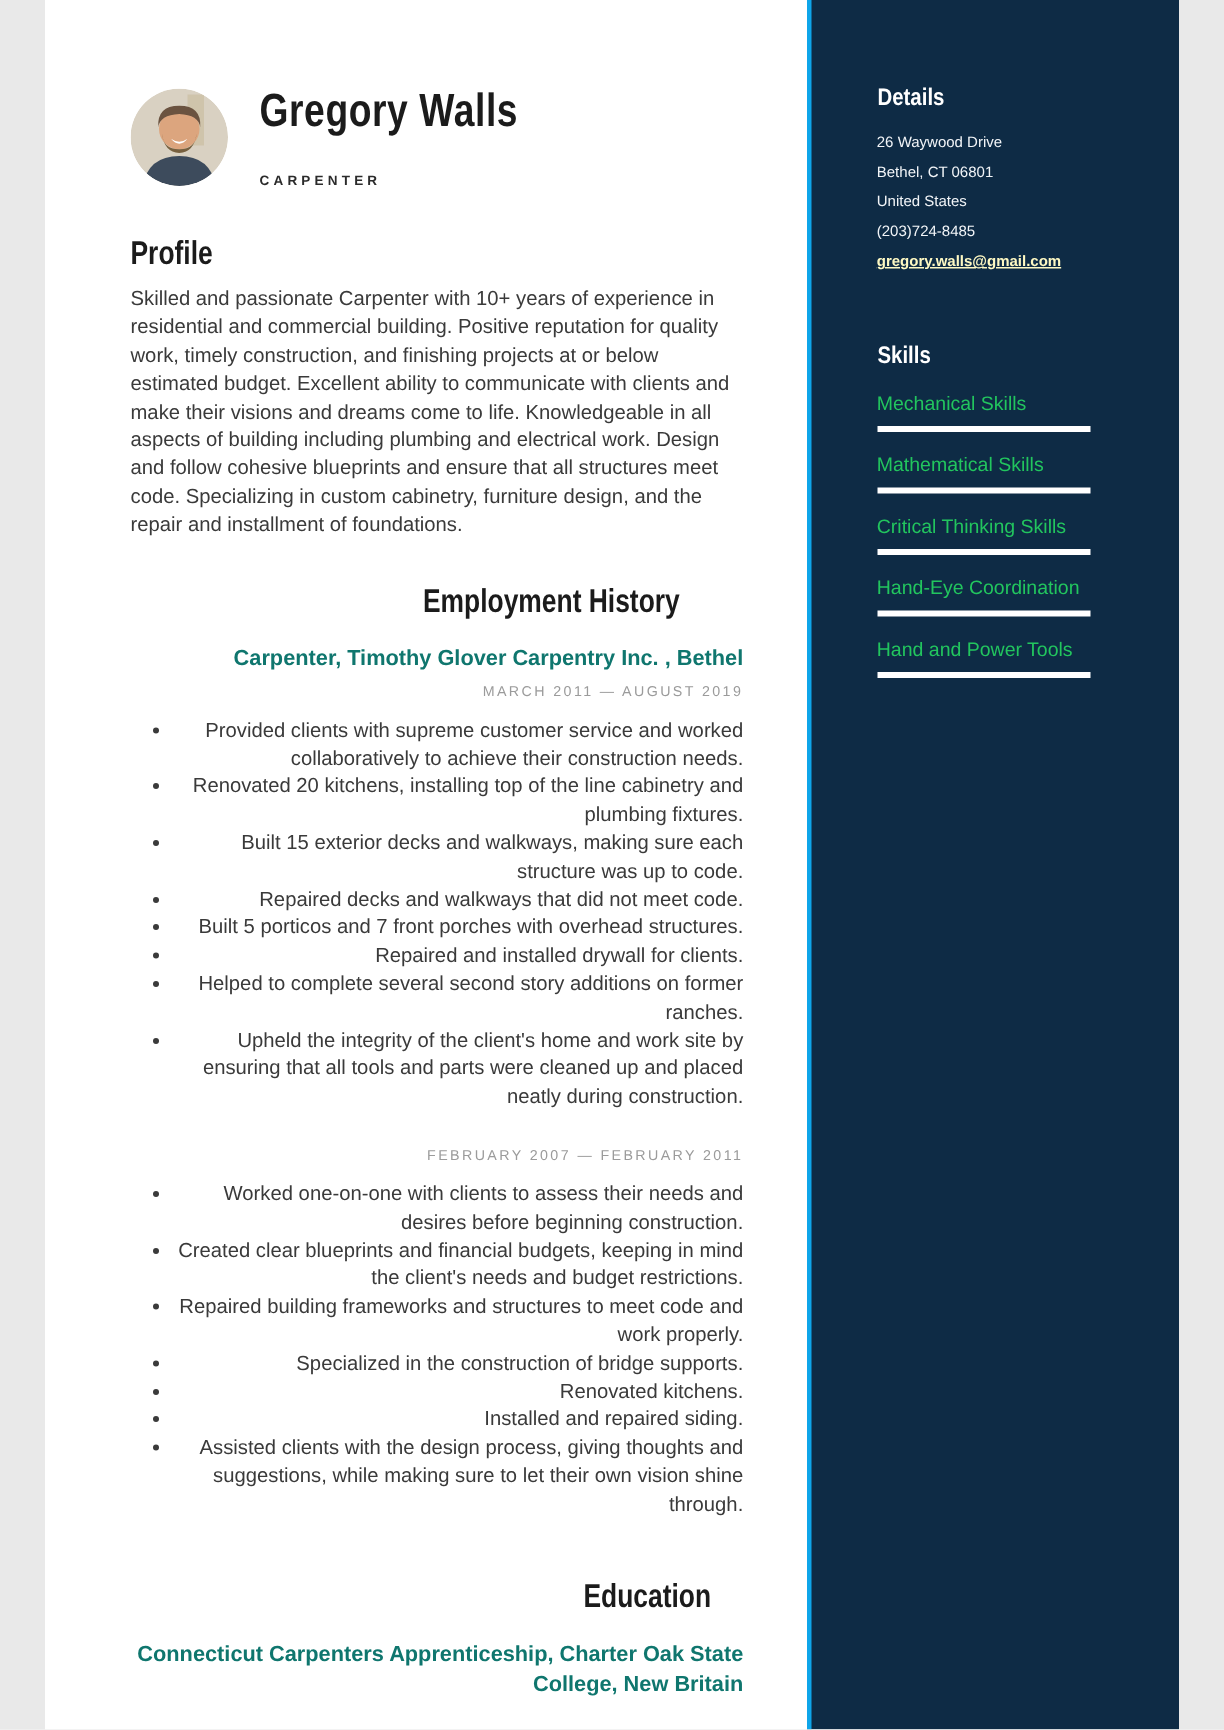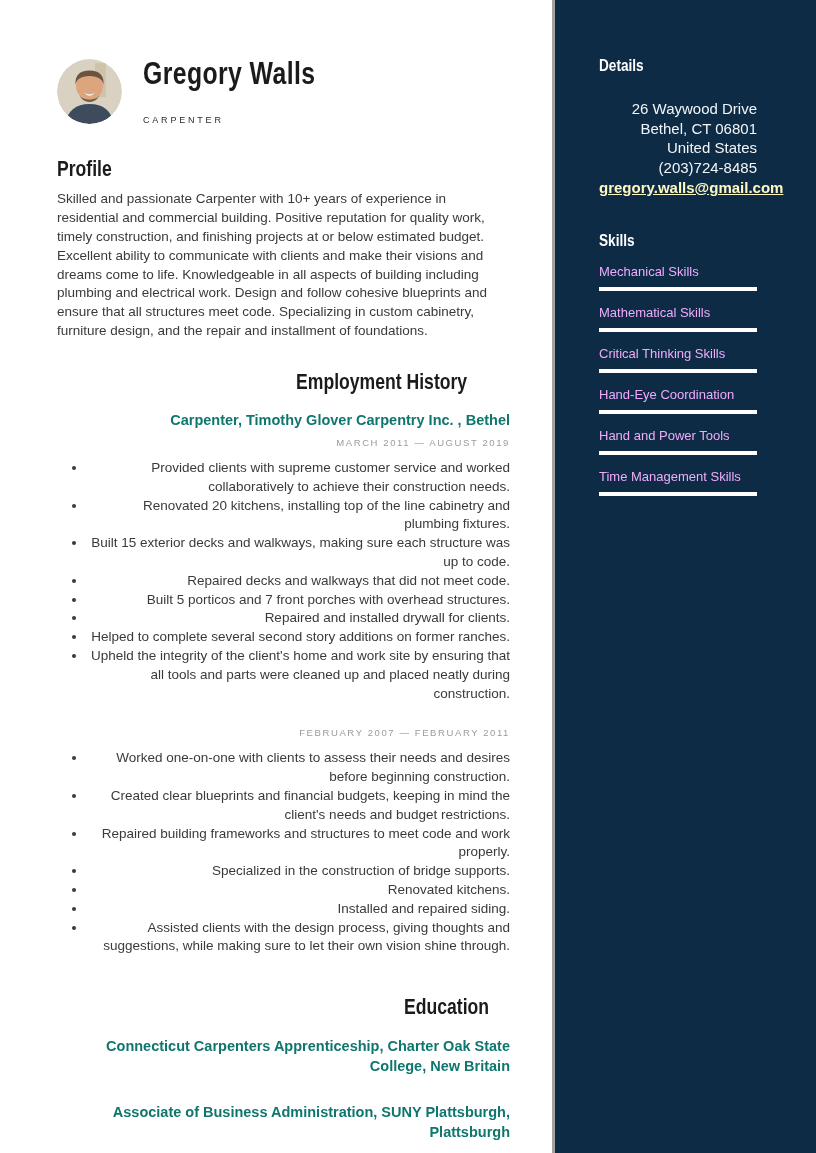--- a/index.html
+++ b/index.html
@@ -1,20 +1,20 @@
 <!DOCTYPE html>
 <html><head>
 <meta charset="utf-8">
 <style>
   * { box-sizing: border-box; margin: 0; padding: 0; }
   html, body { background: #e9e9e9; }
   body { font-family: "Liberation Sans", sans-serif; }
   .page {
     position: relative;
-    width: 816px; height: 1153px;
+    width: 756px; height: 1153px;
     margin: 0 auto;
     background: #ffffff;
     display: flex;
     overflow: hidden;
   }
   
   .main {
     width: 552px;
     padding: 57px 42px 40px 57px;
     color: #383838;
@@ -23,21 +23,21 @@
   .avatar {
     width: 65px; height: 65px; border-radius: 50%;
     overflow: hidden; flex: 0 0 65px;
   }
   .name {
     font-size: 31px; font-weight: 700; color: #1b1b1b;
     transform: scaleX(0.80); transform-origin: left center;
     letter-spacing: 0.5px; white-space: nowrap; line-height: 1.1;
   }
   .role {
-    font-size: 9px; font-weight: 400; color: #2b2b2b;
+    font-size: 9px; font-weight: 700; color: #2b2b2b;
     letter-spacing: 2.8px; margin-top: 24px;
   }
   .sec-h {
     display: inline-block;
     font-size: 22px; font-weight: 700; color: #1b1b1b;
     transform: scaleX(0.80); transform-origin: left center;
     white-space: nowrap; line-height: 1.15;
   }
   .profile-text { margin-top: 9px; font-size: 13.5px; line-height: 18.8px; color: #3a3a3a; }
   .section { margin-top: 28px; text-align: right; }
@@ -50,39 +50,39 @@
   ul.bullets { margin: 11px 0 0 0; padding-left: 30px; }
   ul.bullets li {
     font-size: 13.5px; line-height: 18.8px; color: #3a3a3a; padding-left: 1px;
   }
   ul.bullets li::marker { color: #3a3a3a; }
   .edu-item { margin-top: 17px; }
   
   .sidebar {
     width: 264px; height: 100%;
     background: var(--sidebar-bg, #0e2b45);
-    border-left: 3px solid #a3a3a3;
+    border-left: 3px solid #0ea5e9;
     color: #ffffff;
     padding: 57px 59px 40px 44px;
   }
   .side-h {
     display: inline-block;
     font-size: 16px; font-weight: 700; color: #ffffff;
     transform: scaleX(0.85); transform-origin: left center;
     white-space: nowrap;
   }
-  .detail-lines { margin-top: 24px; font-size: 15px; line-height: 19.5px; color: #f2f5f8; text-align: right; }
+  .detail-lines { margin-top: 11px; font-size: 10px; line-height: 19.5px; color: #f2f5f8; }
   .detail-line { display: block; }
   a.email {
     color: #fef9c3; text-decoration: underline; cursor: pointer;
     display: inline-block; margin-top: 1px; font-weight: bold;
   }
-  .skills-block { margin-top: 34px; }
+  .skills-block { margin-top: 44px; }
   .skill { margin-top: 13px; }
-  .skill-label { font-size: 13px; color: #f0abfc; line-height: 17px; }
+  .skill-label { font-size: 13px; color: #22c55e; line-height: 17px; }
   .skill-bar { margin-top: 7px; width: 100%; height: 4px; background: rgba(255,255,255,0.18); position: relative; }
   .skill-fill { height: 4px; background: #ffffff; width: 100%; }
 </style>
 </head>
 <body>
 
 <div class="page">
 
   <div class="main">
 
@@ -202,22 +202,16 @@
         <div class="skill-bar">
             <div class="skill-fill" style="width: 100%;"></div>
           </div>
       </div>
       <div class="skill">
         <div class="skill-label">Hand and Power Tools</div>
         <div class="skill-bar">
             <div class="skill-fill" style="width: 100%;"></div>
           </div>
       </div>
-      <div class="skill">
-        <div class="skill-label">Time Management Skills</div>
-        <div class="skill-bar">
-            <div class="skill-fill" style="width: 100%;"></div>
-          </div>
-      </div>
     </div>
 
   </div>
 </div>
 
 </body></html>

